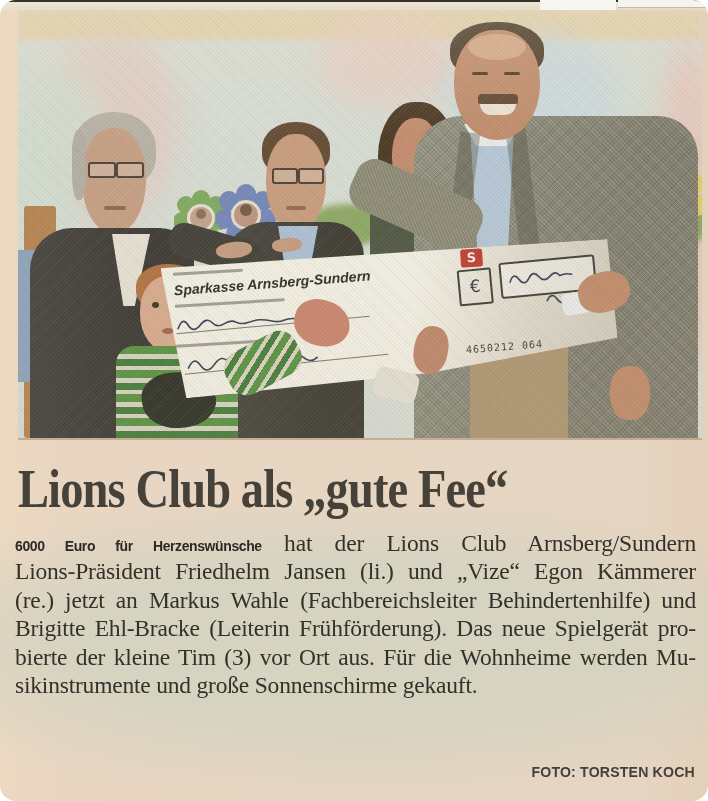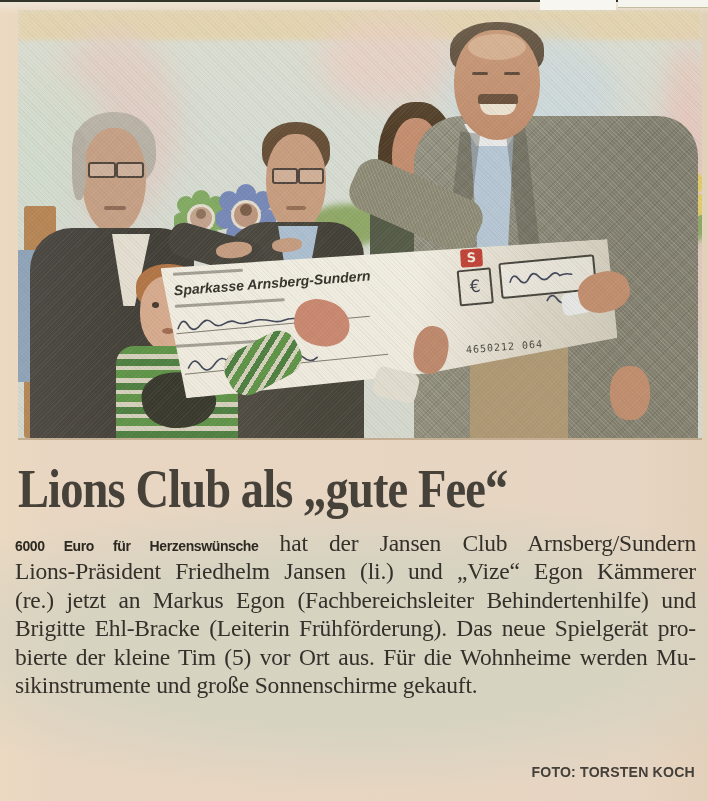--- a/index.html
+++ b/index.html
@@ -4,20 +4,21 @@
 <style>
   html,body{margin:0;padding:0;}
   .page{
     position:relative;width:708px;height:801px;overflow:hidden;
     background:
       linear-gradient(180deg, rgba(240,233,220,.9) 0px, rgba(233,216,194,0) 14px),
       radial-gradient(ellipse 520px 150px at 50% 645px, rgba(214,211,193,.95) 55%, rgba(214,211,193,0) 100%),
       linear-gradient(90deg, #ecd9c1 0%, #e8d6c2 8%, #e6d5c2 90%, #e3d0ba 100%),
       #e8d6c1;
     font-family:"Liberation Serif", serif;
+    border-radius:16px;
   }
   
   .scan-topline{position:absolute;left:0;top:0;width:708px;height:2px;background:#32362a;}
   .scan-white-a{position:absolute;left:540px;top:0;width:76px;height:10px;background:#f7f6f0;border-bottom:1px solid #b9b48e;}
   .scan-white-b{position:absolute;left:618px;top:0;width:90px;height:7px;background:#f5f4ee;border-bottom:1px solid #c2bd9a;}
 
   
   .photo{position:absolute;left:18px;top:10px;width:684px;height:428px;overflow:hidden;
     background:#d7ded6; box-shadow:0 2px 0 rgba(150,125,90,.45);}
   .photo *{position:absolute;}
@@ -250,22 +251,22 @@
     <div class="flesh" style="left:396px;top:316px;width:34px;height:48px;background:#bd8468;transform:rotate(10deg);"></div>
     <div style="left:356px;top:360px;width:44px;height:30px;background:#e4e2d6;border-radius:8px;transform:rotate(14deg);"></div>
 
     <div class="halftone"></div>
     <div class="wash"></div>
   </div>
 
   <div class="headline">Lions Club als „gute Fee“</div>
 
   <div class="body-block">
-    <div class="bline"><span class="lead">6000 Euro für Herzenswünsche</span><span> hat der Jansen Club Arnsberg/Sundern</span></div>
+    <div class="bline"><span class="lead">6000 Euro für Herzenswünsche</span><span> hat der Lions Club Arnsberg/Sundern</span></div>
     <div class="bline">Lions-Präsident Friedhelm Jansen (li.) und „Vize“ Egon Kämmerer</div>
-    <div class="bline">(re.) jetzt an Markus Egon (Fachbereichsleiter Behindertenhilfe) und</div>
+    <div class="bline">(re.) jetzt an Markus Wahle (Fachbereichsleiter Behindertenhilfe) und</div>
     <div class="bline">Brigitte Ehl-Bracke (Leiterin Frühförderung). Das neue Spielgerät pro-</div>
-    <div class="bline">bierte der kleine Tim (5) vor Ort aus. Für die Wohnheime werden Mu-</div>
+    <div class="bline">bierte der kleine Tim (3) vor Ort aus. Für die Wohnheime werden Mu-</div>
     <div class="bline last">sikinstrumente und große Sonnenschirme gekauft.</div>
   </div>
 
   <div class="credit">FOTO: TORSTEN KOCH</div>
 </div>
 
 </body></html>

